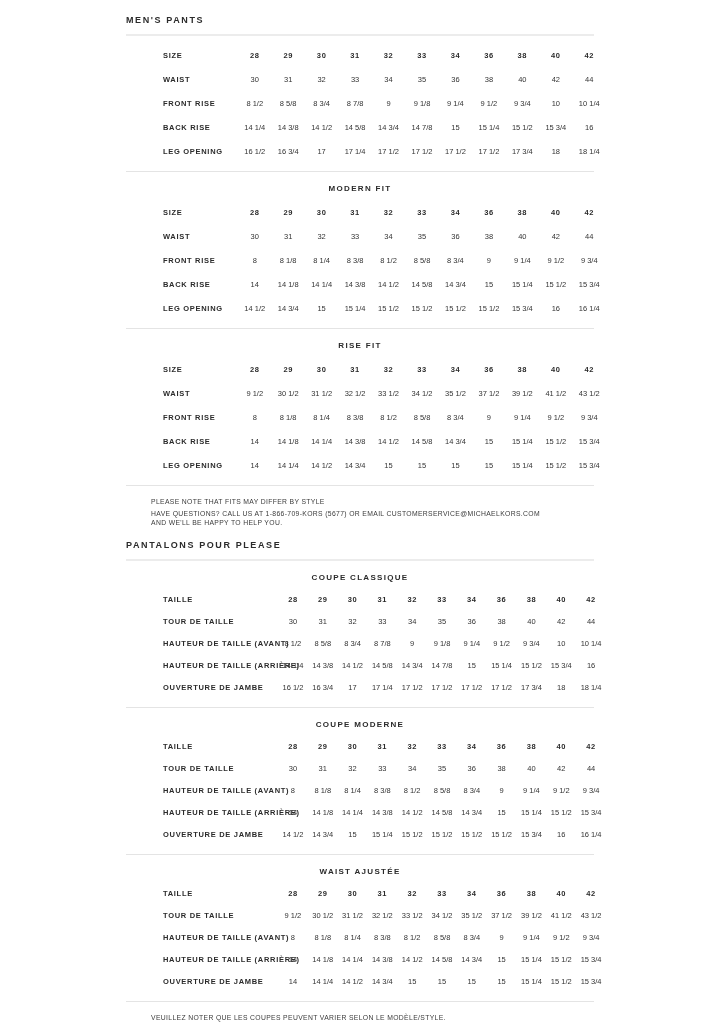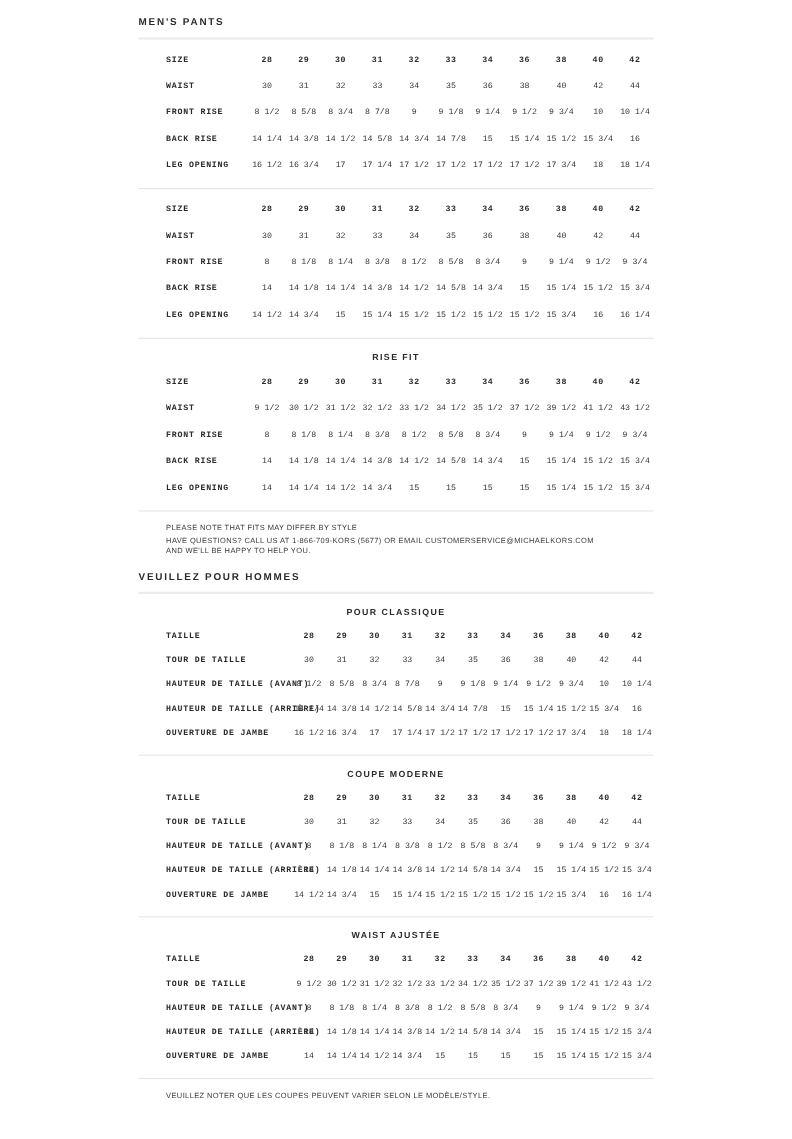--- a/index.html
+++ b/index.html
@@ -39,22 +39,21 @@
     font-weight: 700;
     letter-spacing: 1.3px;
     text-align: center;
     margin: 12px 0 0;
     color: #2b2b2b;
   }
   table.size-table {
     width: 100%;
     border-collapse: collapse;
     table-layout: fixed;
-    margin: 7px 0 8px;
-    font-family: Liberation Mono, monospace;
+    margin: 7px 12px 8px;
   }
   table.size-table.en col.label-col { width: 100px; }
   table.size-table.fr col.label-col { width: 140px; }
   table.size-table th {
     text-align: left;
     padding: 0 0 0 25px;
     font-size: 7.5px;
     font-weight: 700;
     letter-spacing: 0.7px;
     white-space: nowrap;
@@ -169,20 +168,21 @@
             <td>17 3/4</td>
             <td>18</td>
             <td>18 1/4</td>
           </tr>
         </tbody>
     </table>
   </section>
   <hr class="rule">
 
   <section class="size-section">
+    <h2 class="section-title">MODERN FIT</h2>
     <table class="size-table en">
       <colgroup>
           <col class="label-col">
           <col span="11">
         </colgroup>
       <tbody>
           <tr class="hdr">
             <th>SIZE</th>
             <td>28</td>
             <td>29</td>
@@ -339,25 +339,25 @@
     </table>
   </section>
   <hr class="rule">
 
   <div class="notes">
     <p>PLEASE NOTE THAT FITS MAY DIFFER BY STYLE</p>
     <p>HAVE QUESTIONS? CALL US AT 1-866-709-KORS (5677) OR EMAIL CUSTOMERSERVICE@MICHAELKORS.COM</p>
     <p class="cont">AND WE'LL BE HAPPY TO HELP YOU.</p>
   </div>
 
-  <h1 class="page-title fr-header">VEUILLEZ POUR HOMMES</h1>
+  <h1 class="page-title fr-header">PANTALONS POUR PLEASE</h1>
   <hr class="rule-thick">
 
   <section class="size-section">
-    <h2 class="section-title">POUR CLASSIQUE</h2>
+    <h2 class="section-title">COUPE CLASSIQUE</h2>
     <table class="size-table fr">
       <colgroup>
           <col class="label-col">
           <col span="11">
         </colgroup>
       <tbody>
           <tr class="hdr">
             <th>TAILLE</th>
             <td>28</td>
             <td>29</td>

